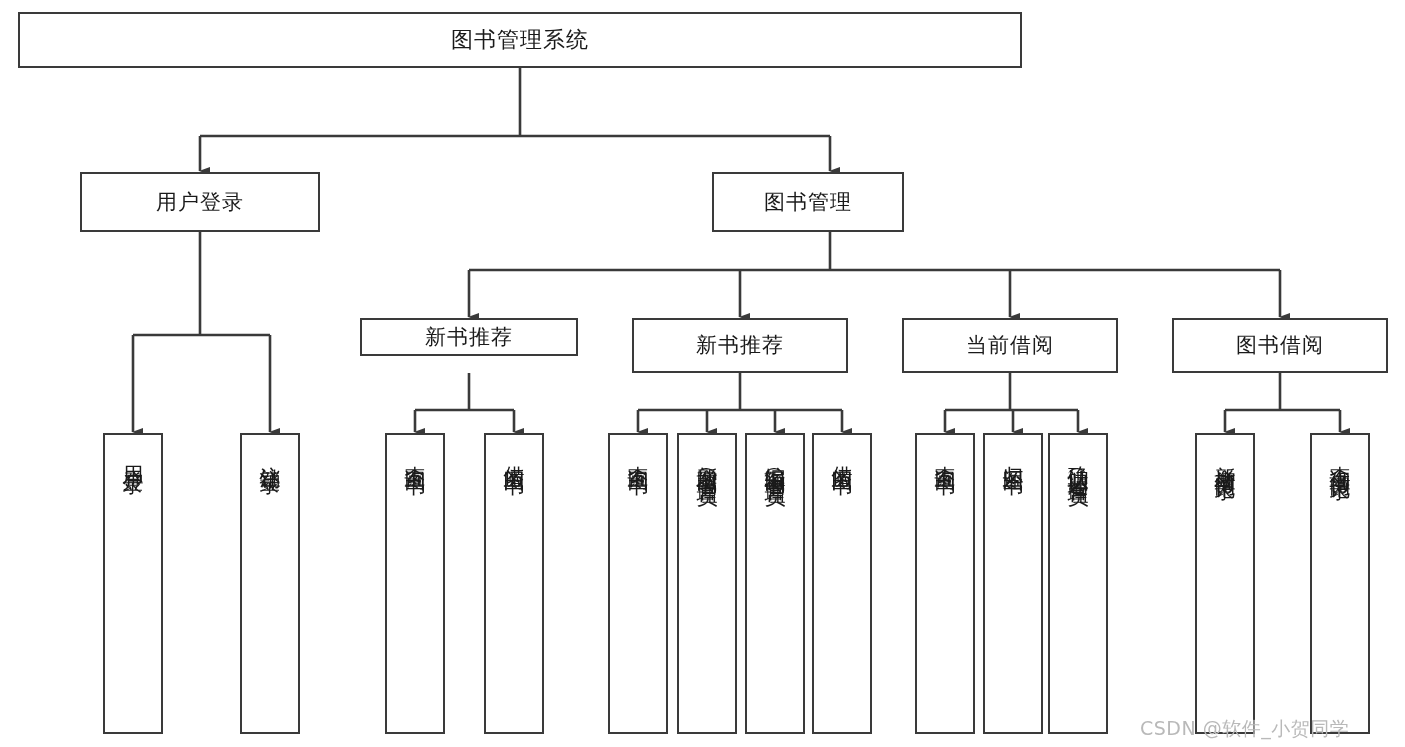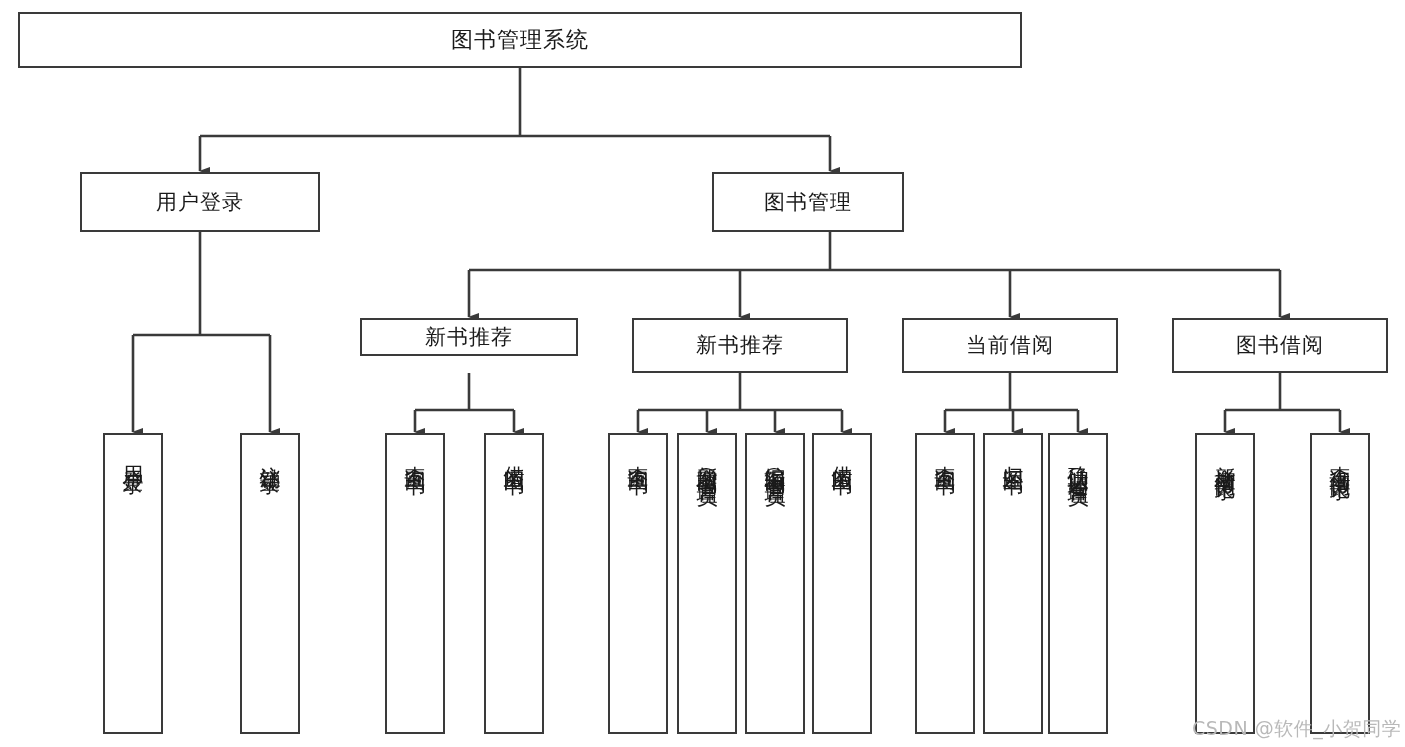--- a/index.html
+++ b/index.html
@@ -173,15 +173,15 @@
         <span class="label">确认归还（管理员）</span>
       </div>
       <div class="node vertical" style="left: 1195px; top: 433px; width: 60px; height: 301px;">
         <span class="label">新增借阅记录</span>
       </div>
       <div class="node vertical" style="left: 1310px; top: 433px; width: 60px; height: 301px;">
         <span class="label">查询借阅记录</span>
       </div>
     </div>
 
-  <div class="watermark" style="left: 1192px; top: 716px;">CSDN @软件_小贺同学</div>
+  <div class="watermark" style="left: 1140px; top: 716px;">CSDN @软件_小贺同学</div>
 
 </div>
 
 </body></html>

